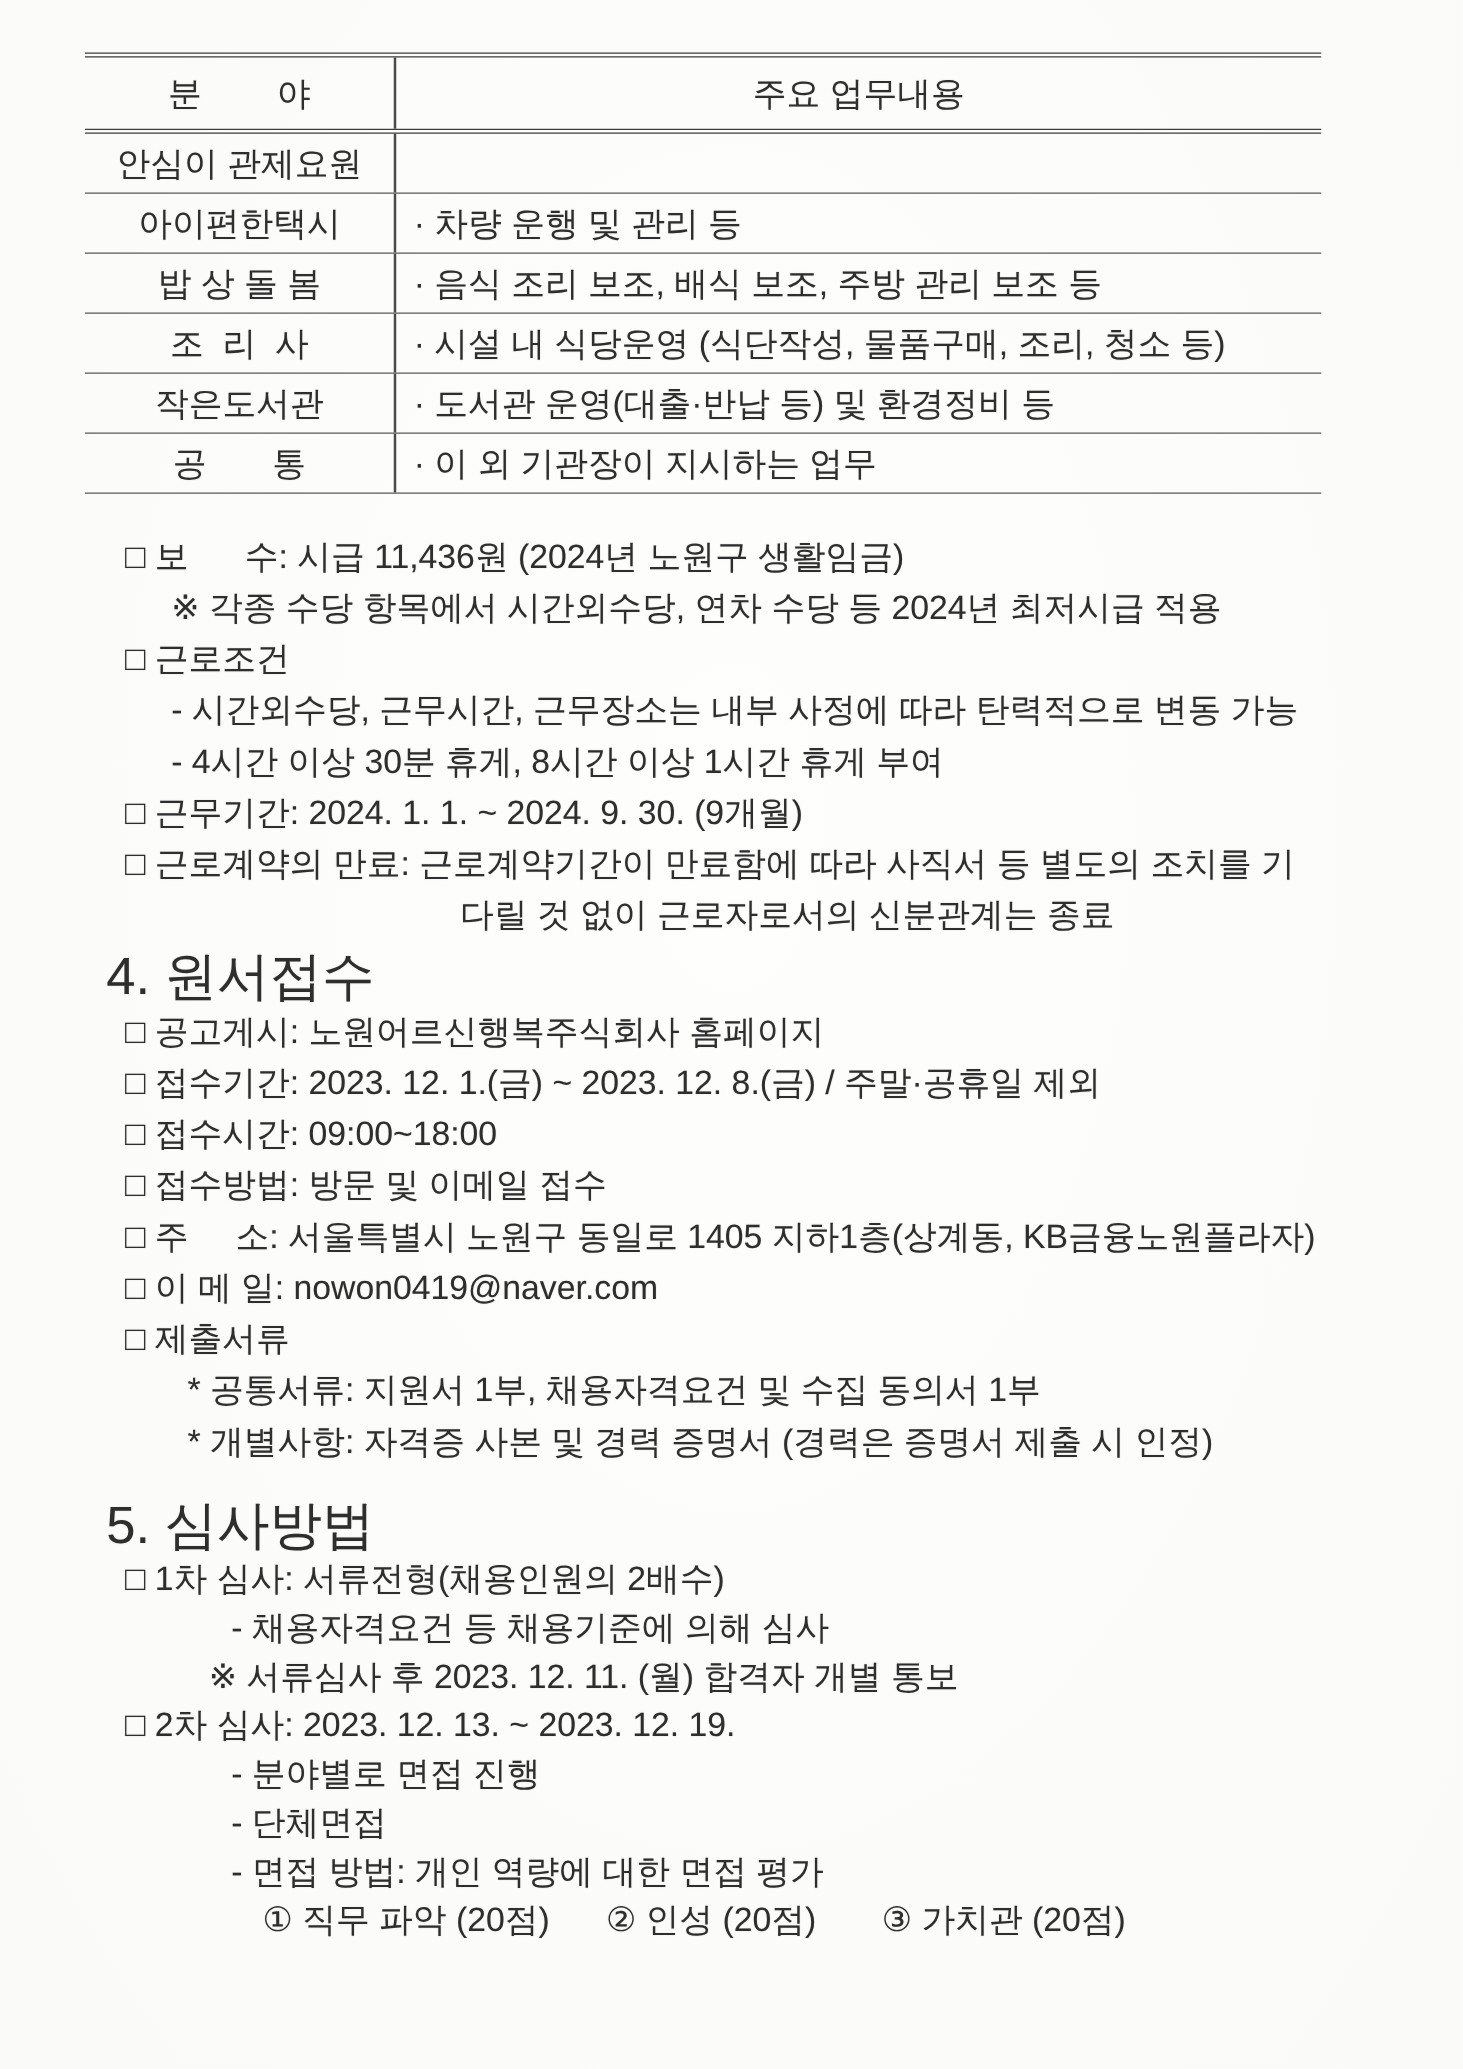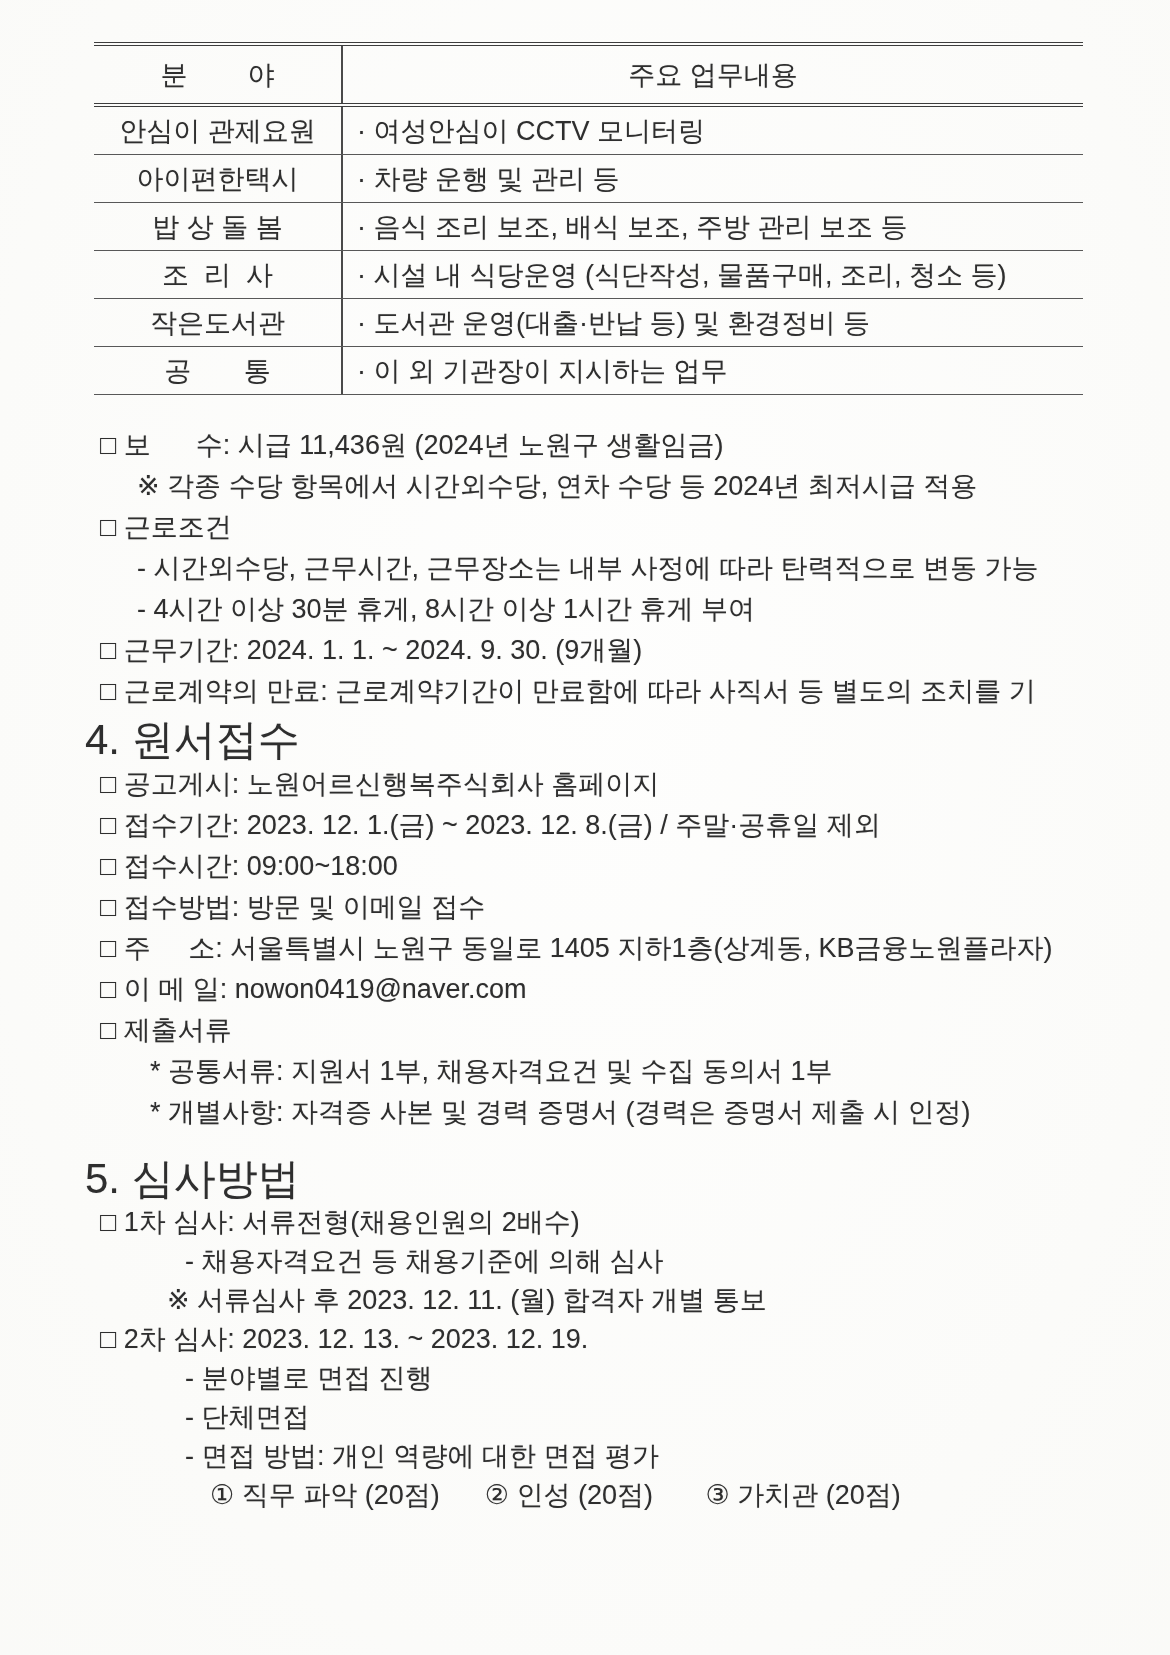--- a/index.html
+++ b/index.html
@@ -10,21 +10,21 @@
     color:#2e2e2e;
   }
   .page{
     position:relative;width:1170px;height:1655px;overflow:hidden;
     background:
       radial-gradient(ellipse at 50% 40%, rgba(255,255,255,0.6), rgba(244,244,240,0.25)),
       #fcfcfa;
   }
   
   .doc-table{
-    position:absolute;left:94px;top:42px;width:989px;
+    position:absolute;left:68px;top:42px;width:989px;
     border-top:4px double #3d3d3d;
   }
   .t-row{display:flex;border-bottom:1px solid #585858;}
   .t-row.header{border-bottom:4px double #3d3d3d;}
   .t-row.header .cell{height:57px;}
   .cell{height:47px;display:flex;align-items:center;font-size:27px;white-space:pre;
         text-shadow:0 0 1px rgba(46,46,46,0.25);}
   .cell.field{width:247px;justify-content:center;border-right:2px solid #4a4a4a;}
   .cell.duty{flex:1;padding-left:14px;}
   .t-row.header .cell.duty{justify-content:center;padding-left:0;}
@@ -53,21 +53,20 @@
 
 <div class="page">
 
   <div class="doc-table">
     <div class="t-row header">
       <div class="cell field">분        야</div>
       <div class="cell duty">주요 업무내용</div>
     </div>
     <div class="t-row">
       <div class="cell field">안심이 관제요원</div>
-      <div class="cell duty">· 여성안심이 CCTV 모니터링</div>
     </div>
     <div class="t-row">
       <div class="cell field">아이편한택시</div>
       <div class="cell duty">· 차량 운행 및 관리 등</div>
     </div>
     <div class="t-row">
       <div class="cell field">밥 상 돌 봄</div>
       <div class="cell duty">· 음식 조리 보조, 배식 보조, 주방 관리 보조 등</div>
     </div>
     <div class="t-row">
@@ -87,20 +86,21 @@
   <div class="content">
 
     <div class="emp">
       <div class="line ind-a">□ 보      수: 시급 11,436원 (2024년 노원구 생활임금)</div>
       <div class="line ind-b">※ 각종 수당 항목에서 시간외수당, 연차 수당 등 2024년 최저시급 적용</div>
       <div class="line ind-a">□ 근로조건</div>
       <div class="line ind-b">- 시간외수당, 근무시간, 근무장소는 내부 사정에 따라 탄력적으로 변동 가능</div>
       <div class="line ind-b">- 4시간 이상 30분 휴게, 8시간 이상 1시간 휴게 부여</div>
       <div class="line ind-a">□ 근무기간: 2024. 1. 1. ~ 2024. 9. 30. (9개월)</div>
       <div class="line ind-a">□ 근로계약의 만료: 근로계약기간이 만료함에 따라 사직서 등 별도의 조치를 기</div>
+      <div class="line ind-cont">다릴 것 없이 근로자로서의 신분관계는 종료</div>
     </div>
 
     <div class="sec4">
       <div class="sec-heading">4. 원서접수</div>
       <div class="line ind-a">□ 공고게시: 노원어르신행복주식회사 홈페이지</div>
       <div class="line ind-a">□ 접수기간: 2023. 12. 1.(금) ~ 2023. 12. 8.(금) / 주말·공휴일 제외</div>
       <div class="line ind-a">□ 접수시간: 09:00~18:00</div>
       <div class="line ind-a">□ 접수방법: 방문 및 이메일 접수</div>
       <div class="line ind-a">□ 주     소: 서울특별시 노원구 동일로 1405 지하1층(상계동, KB금융노원플라자)</div>
       <div class="line ind-a">□ 이 메 일: nowon0419@naver.com</div>

